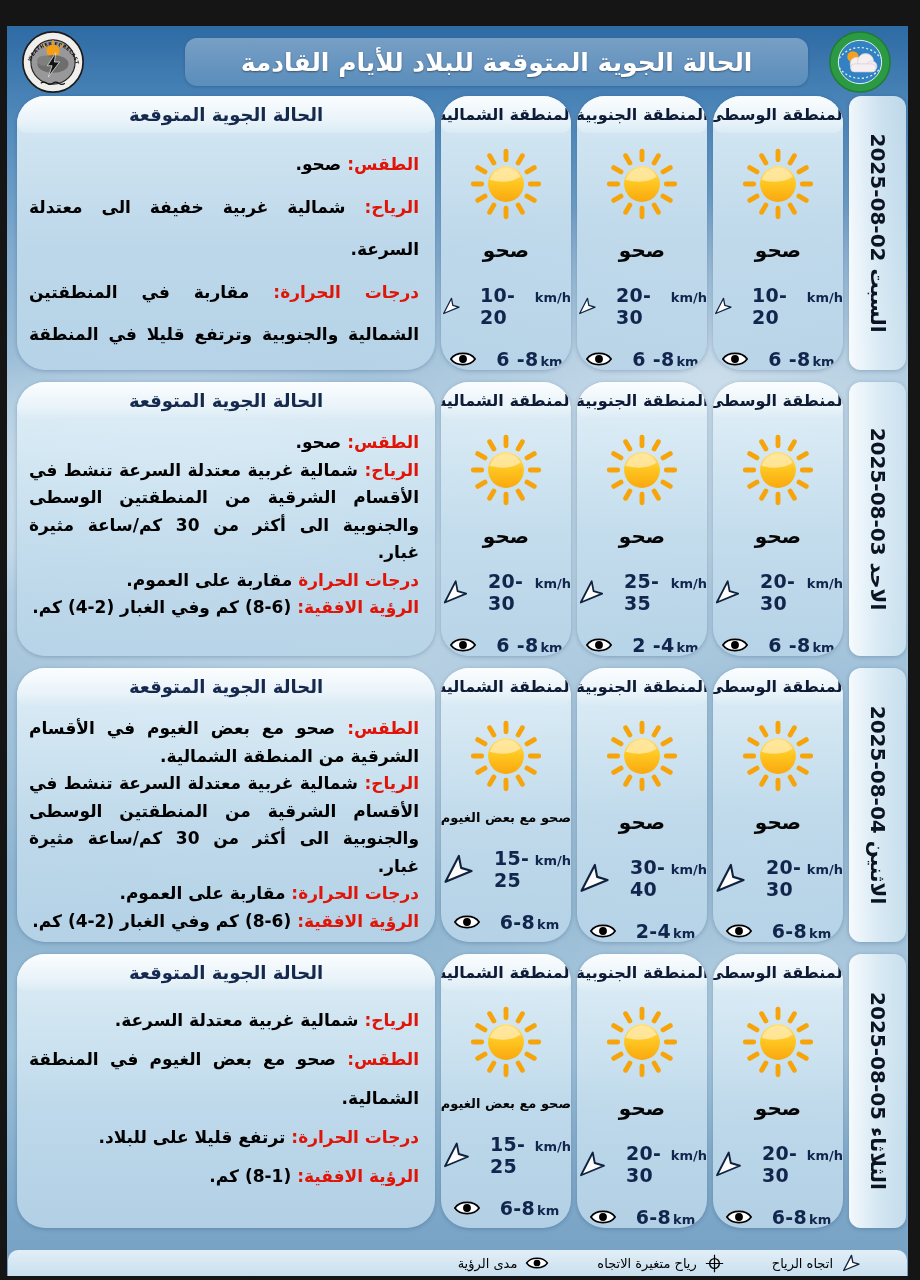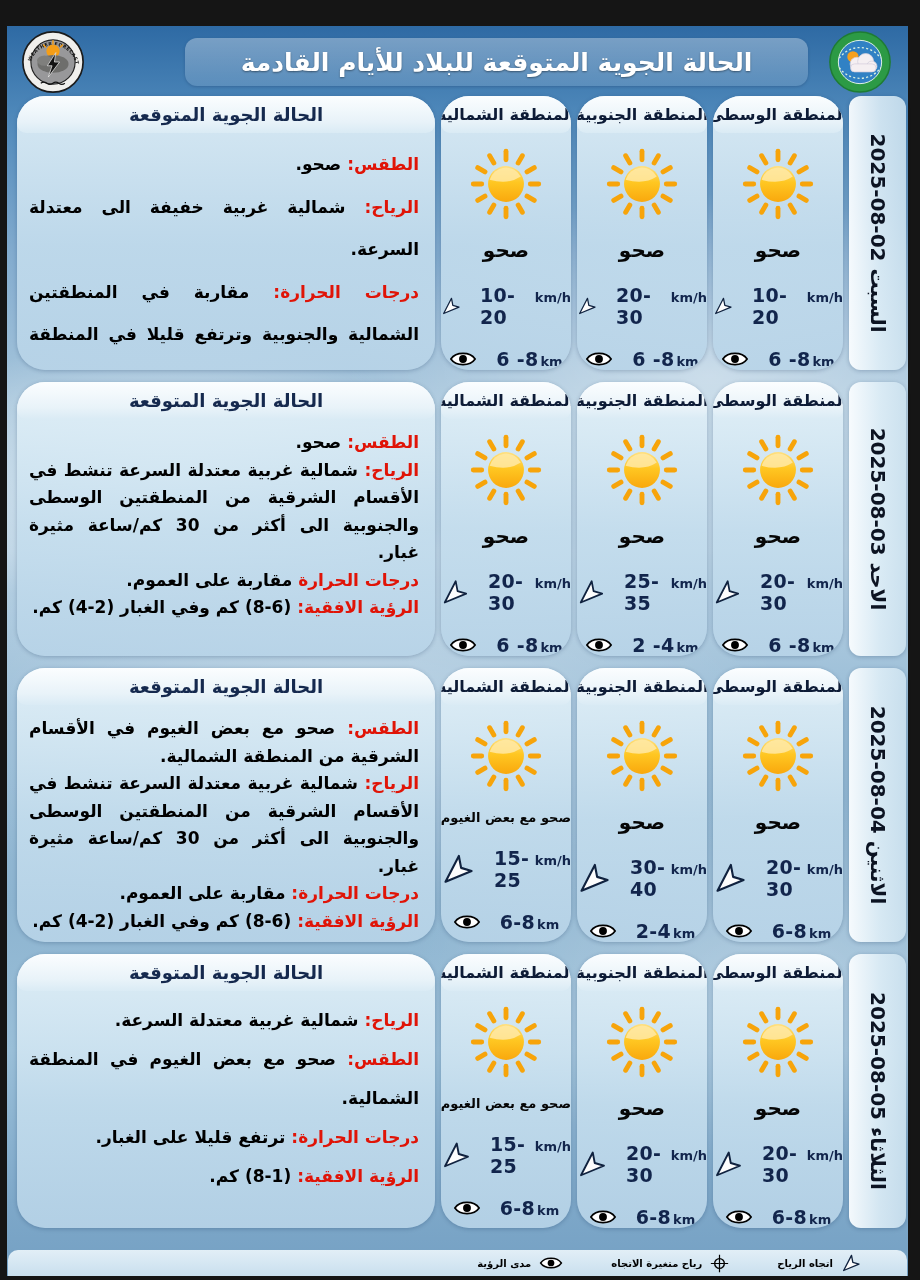--- a/index.html
+++ b/index.html
@@ -89,21 +89,21 @@
   }
   
   .legend-bar {
     position: absolute; left: 1px; right: 1px; bottom: 0; height: 26px;
     border-radius: 10px 10px 0 0;
     background: linear-gradient(180deg, rgba(235,245,251,.92), rgba(210,230,243,.9));
     display: flex; direction: rtl; align-items: center;
     padding: 0 46px 0 0; gap: 48px;
   }
   .leg { display: flex; align-items: center; gap: 8px; direction: rtl; }
-  .leg .leg-label { font-size: 10px; font-weight: bold; color: #000; white-space: nowrap; }
+  .leg .leg-label { font-size: 13px; font-weight: normal; color: #000; white-space: nowrap; }
   .leg svg { display: block; }
 </style>
 </head>
 <body>
 
 <svg width="0" height="0" style="position:absolute" aria-hidden="true">
   <defs>
     <linearGradient id="sunGrad" x1="0" y1="0" x2="0" y2="1">
       <stop offset="0" stop-color="#ffe082"></stop>
       <stop offset="0.45" stop-color="#ffc722"></stop>
@@ -638,21 +638,21 @@
 
   </div>
 
   <div class="row">
 
     <div class="panel text-panel">
       <div class="panel-head" dir="rtl">الحالة الجوية المتوقعة</div>
       <div class="fbody">
         <p class="fline"><span class="lbl">الرياح:</span> <span class="txt">شمالية غربية معتدلة السرعة.</span></p>
         <p class="fline"><span class="lbl">الطقس:</span> <span class="txt">صحو مع بعض الغيوم في المنطقة الشمالية.</span></p>
-        <p class="fline"><span class="lbl">درجات الحرارة:</span> <span class="txt">ترتفع قليلا على الغبار.</span></p>
+        <p class="fline"><span class="lbl">درجات الحرارة:</span> <span class="txt">ترتفع قليلا على للبلاد.</span></p>
         <p class="fline"><span class="lbl">الرؤية الافقية:</span> <span class="txt">(1-8) كم.</span></p>
       </div>
     </div>
 
     <div class="panel region">
       <div class="panel-head">المنطقة الشمالية</div>
       <span class="sun-icon">
         <svg viewBox="0 0 72 72">
           <g stroke="#f7a40a" stroke-width="4.6" stroke-linecap="round">
             <path d="M59 36 L67 36"></path>

